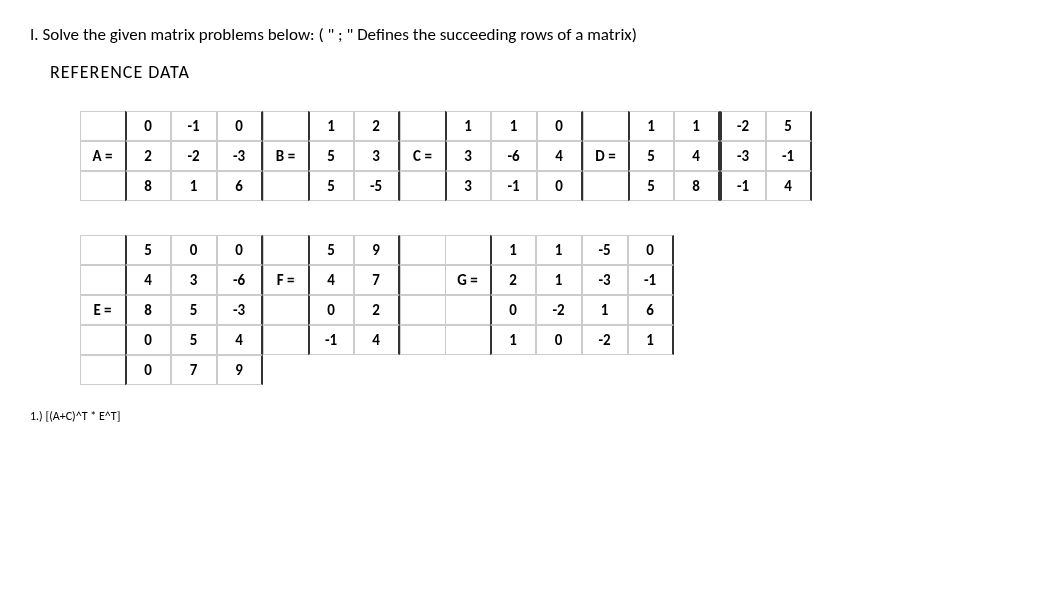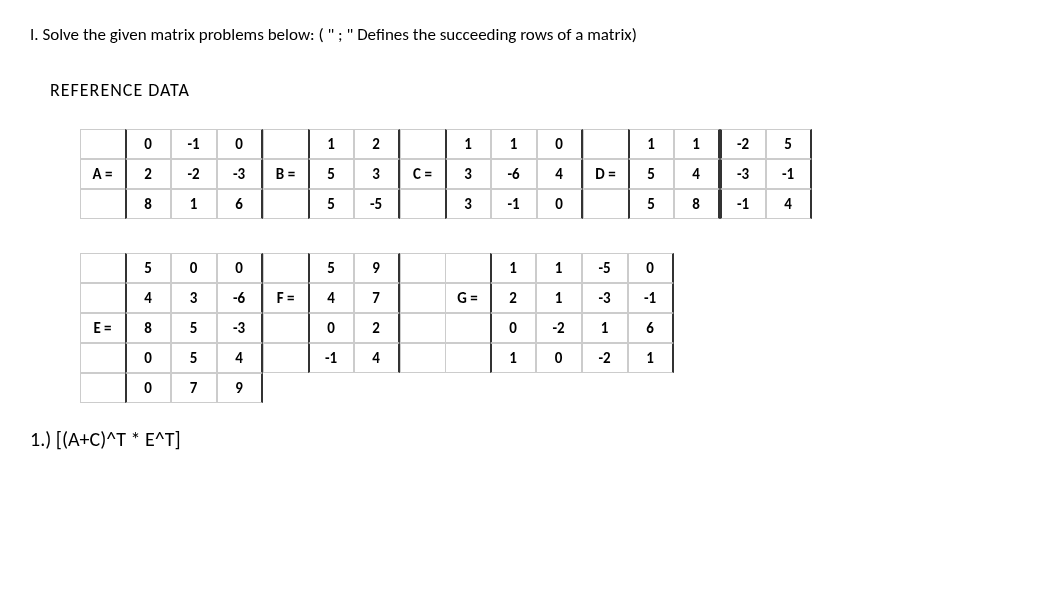--- a/index.html
+++ b/index.html
@@ -10,35 +10,35 @@
     body {
       font-family: "Calibri", "Segoe UI", Arial, sans-serif;
       font-size: 16px;
       color: #000;
       background: #fff;
       padding: 24px 30px;
       width: 1054px;
     }
     .instruction {
       font-size: 17px;
-      margin-bottom: 34px;
+      margin-bottom: 16px;
     }
     .heading {
       font-size: 18px;
       font-weight: 400;
       letter-spacing: 1px;
       margin-bottom: 28px;
       margin-left: 20px;
     }
     .matrix-section {
       margin-left: 50px;
       margin-bottom: 10px;
     }
     .question {
-      font-size: 20px;
+      font-size: 12px;
       margin-top: 24px;
     }
     .row-wrap {
       display: flex;
       align-items: center;
     }
     .block-align-top {
       align-items: flex-start;
     }
     .grid {

